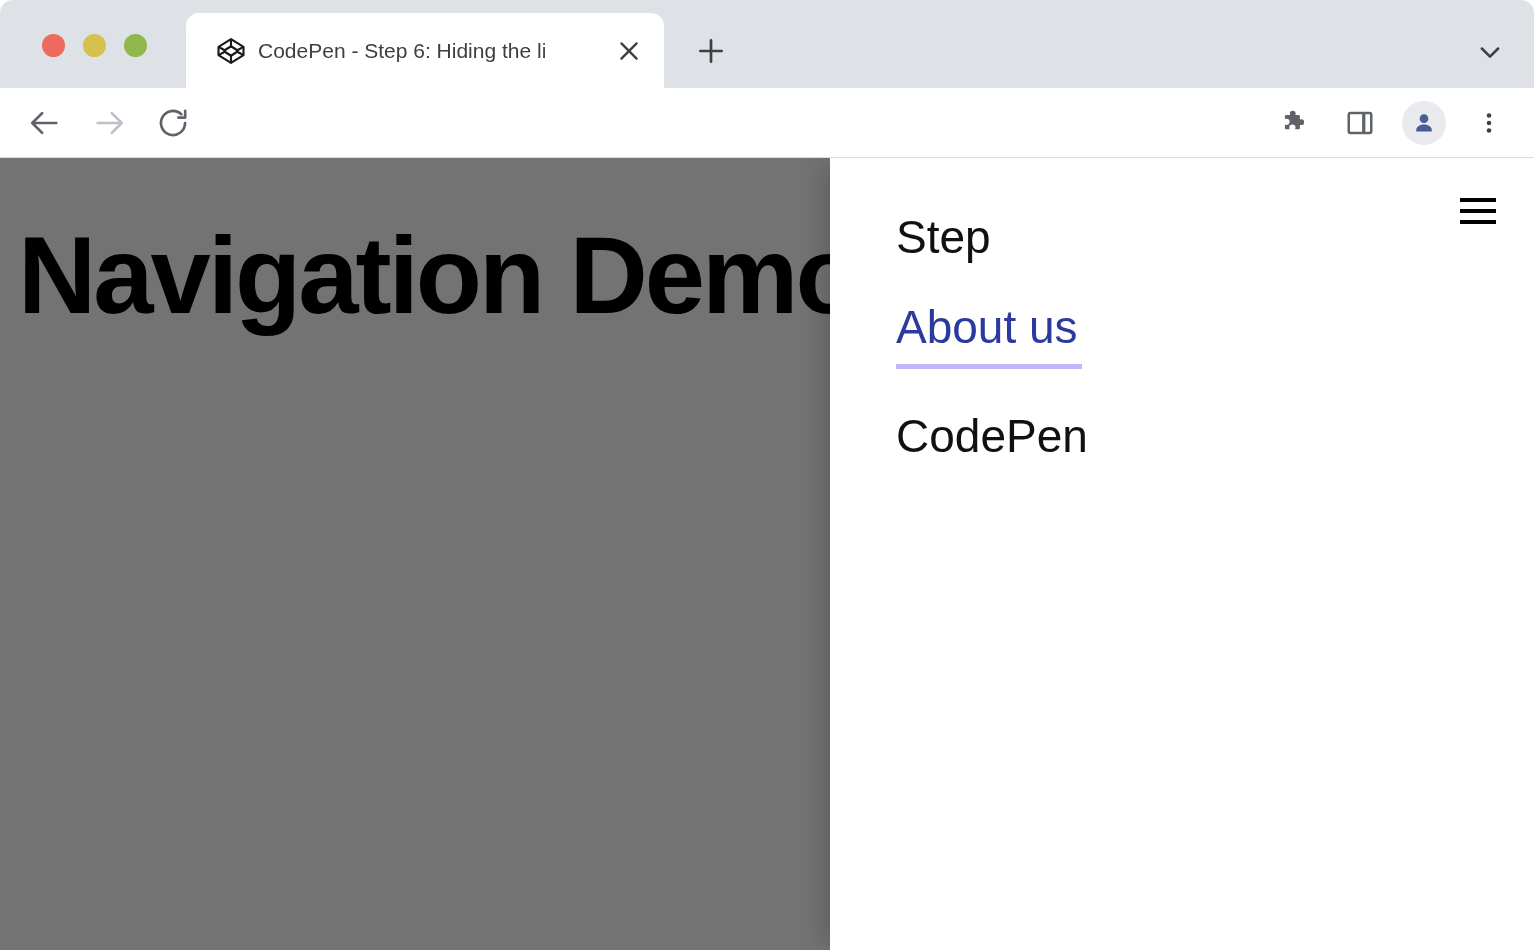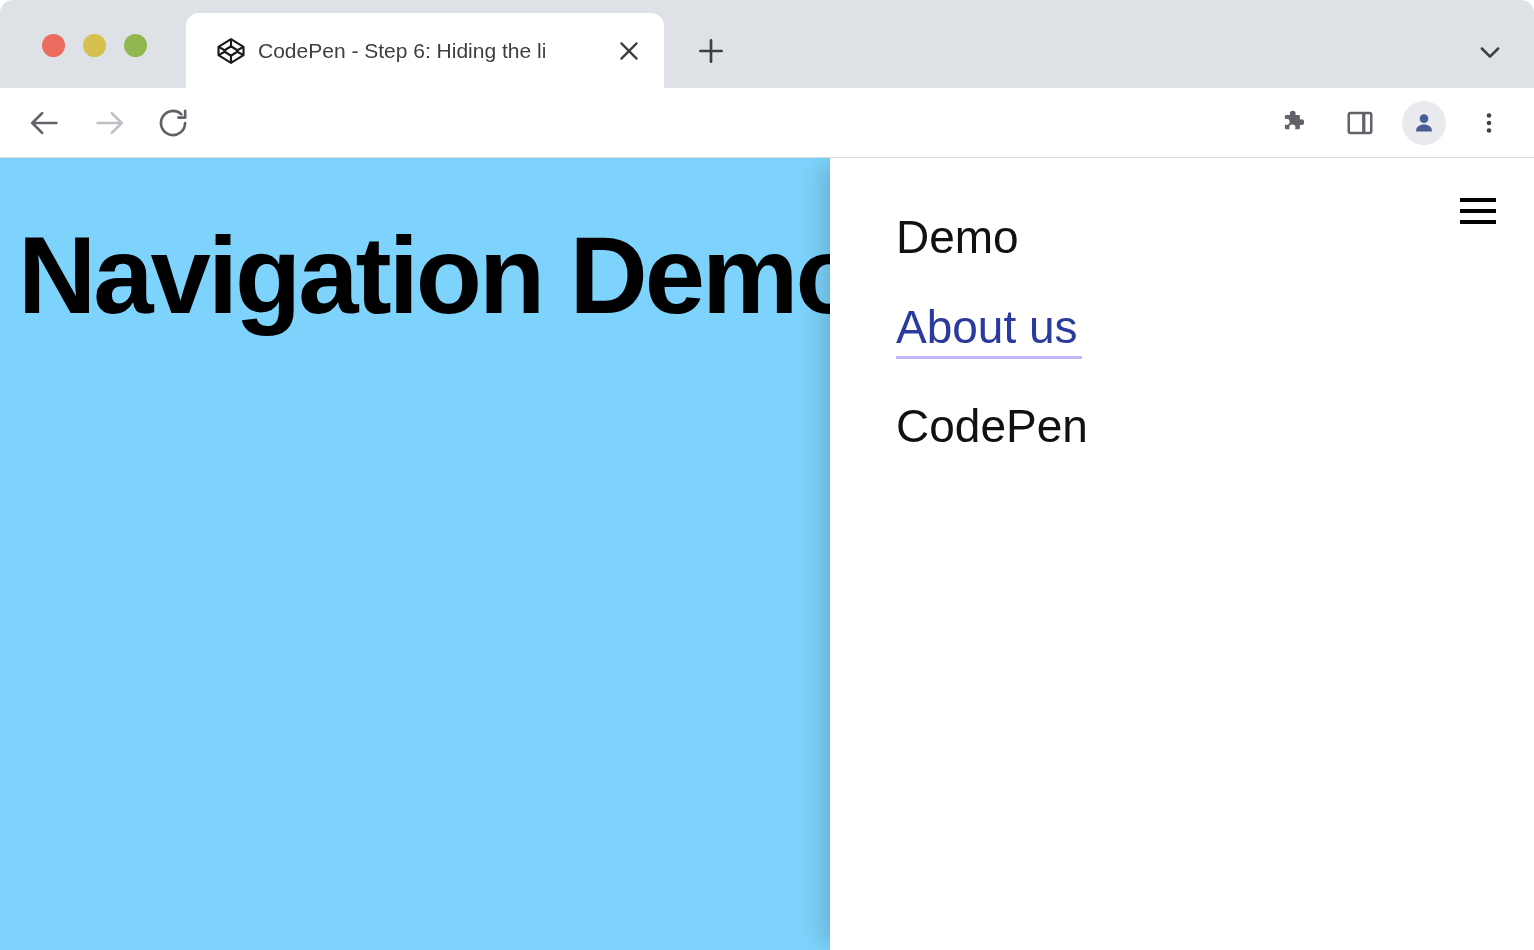--- a/index.html
+++ b/index.html
@@ -194,21 +194,21 @@
     justify-content: center;
   }
   .profile-btn svg { width: 26px; height: 26px; display: block; }
 
   
   .page {
     position: absolute;
     top: 158px; left: 0;
     width: 1534px;
     height: 792px;
-    background: #7dd3fc;
+    background: #737373;
     overflow: hidden;
   }
 
   .page-heading {
     position: absolute;
     top: 62px;
     left: 18px;
     font-size: 110px;
     font-weight: 700;
     letter-spacing: -3px;
@@ -264,22 +264,22 @@
     display: inline-block;
     font-size: 46px;
     line-height: 1;
     color: #111111;
     text-decoration: none;
     white-space: nowrap;
   }
 
   .nav-link.is-active {
     color: #2a3a9e;
-    padding-bottom: 6px;
-    border-bottom: 3px solid #c4b5fd;
+    padding-bottom: 14px;
+    border-bottom: 5px solid #c4b5fd;
     padding-right: 4px;
   }
 </style>
 </head>
 <body>
 
 <div id="app">
 
   <div class="browser-chrome">
 
@@ -410,21 +410,21 @@
     <div class="nav-panel">
 
       <div class="hamburger">
         <span></span>
         <span></span>
         <span></span>
       </div>
 
       <ul class="nav-list">
         <li class="nav-item">
-          <a class="nav-link" href="#">Demo</a>
+          <a class="nav-link" href="#">Step</a>
         </li>
         <li class="nav-item">
           <a class="nav-link is-active" href="#">About us</a>
         </li>
         <li class="nav-item">
           <a class="nav-link" href="#">CodePen</a>
         </li>
       </ul>
     </div>
   </div>

